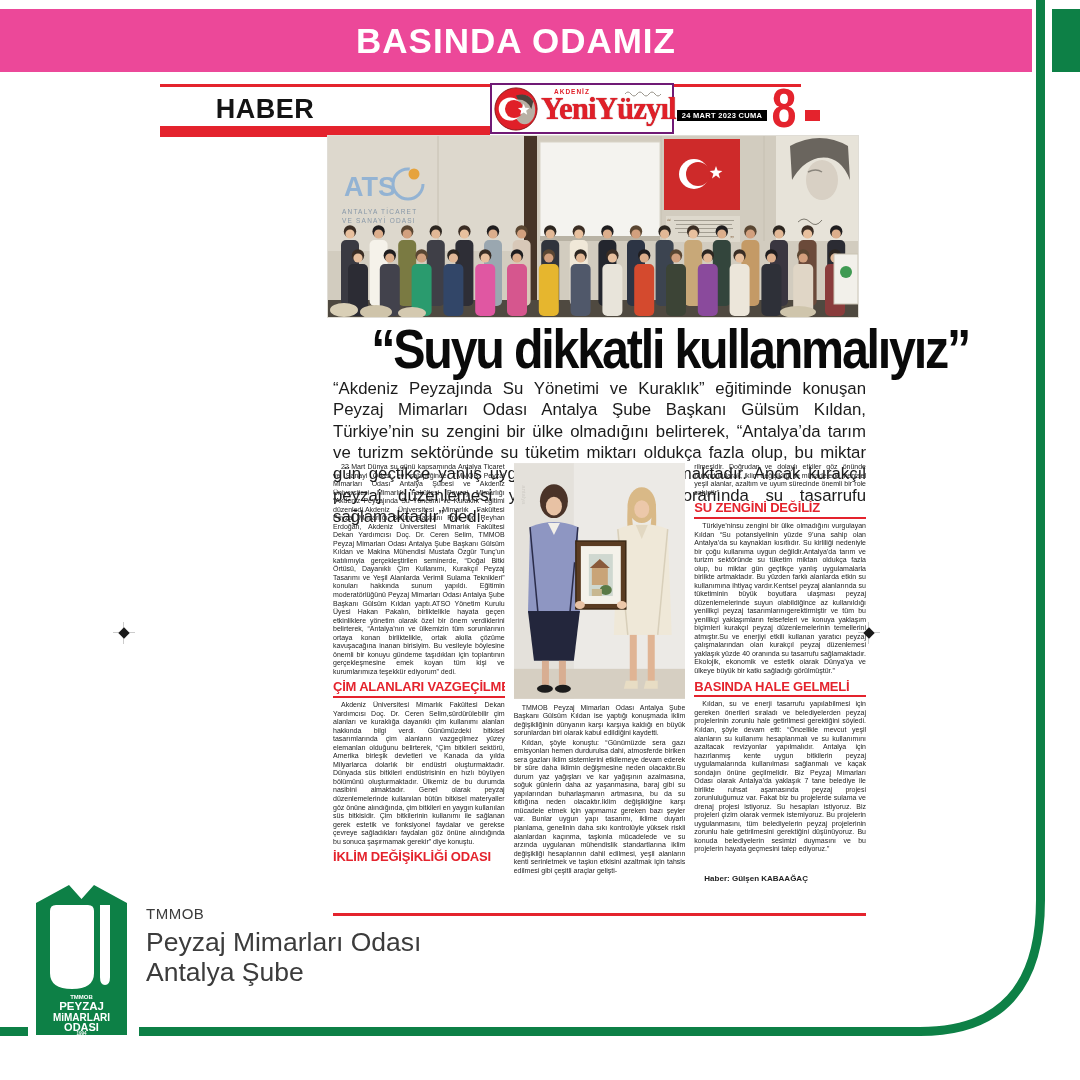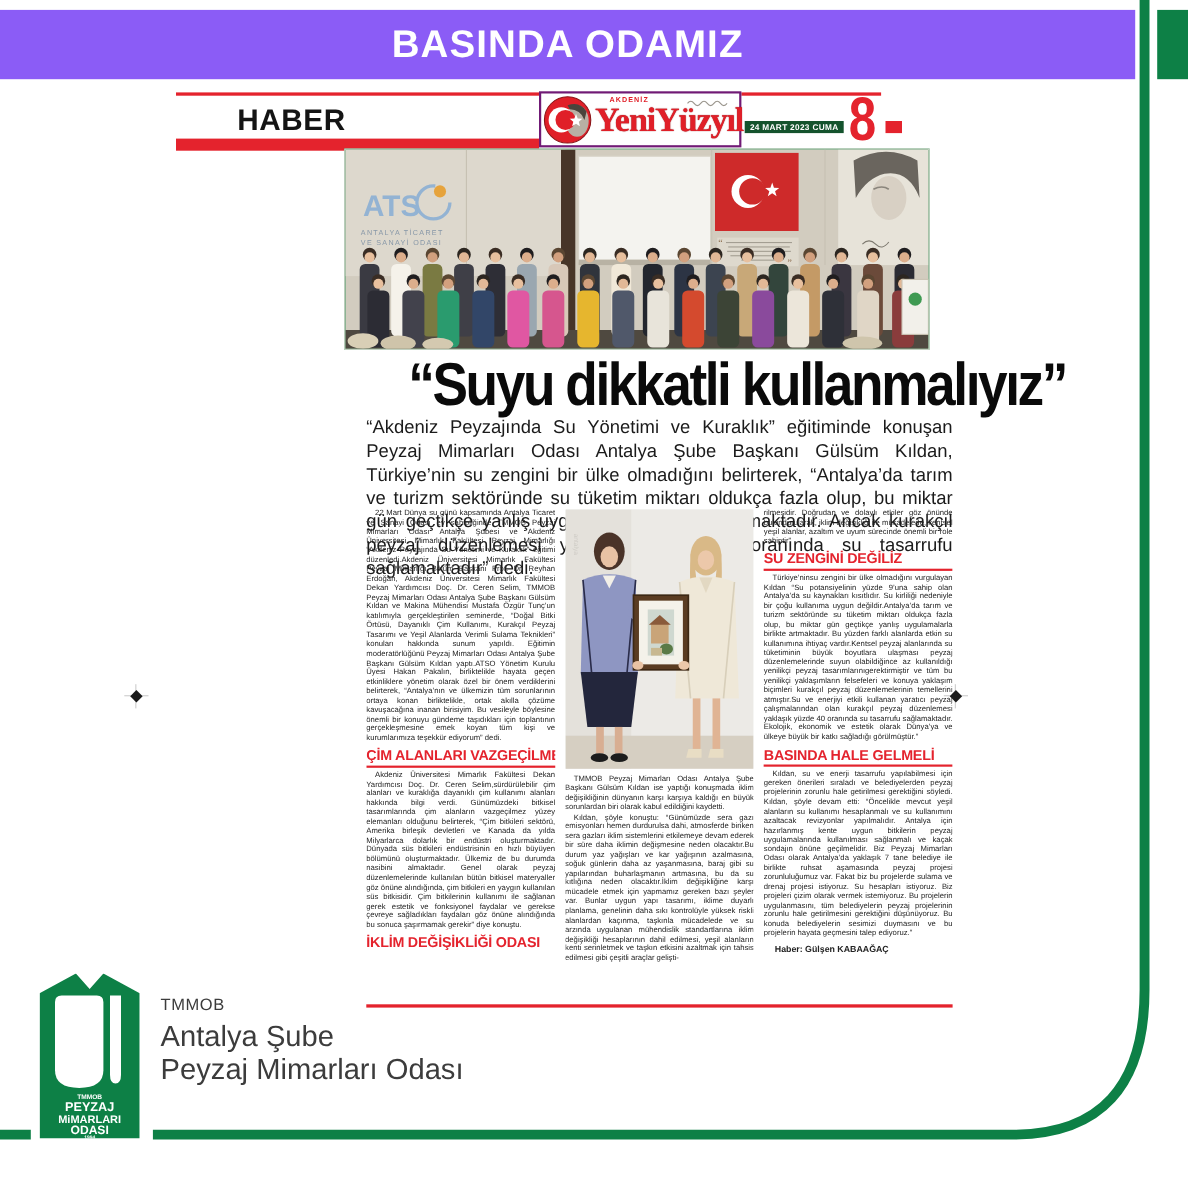--- a/index.html
+++ b/index.html
@@ -1,20 +1,20 @@
 <!DOCTYPE html>
 <html><head>
 <meta charset="utf-8">
 <style>
   html,body{margin:0;padding:0;background:#fff;}
   .canvas{position:relative;width:1080px;height:1080px;background:#ffffff;overflow:hidden;
           font-family:"Liberation Sans","DejaVu Sans",sans-serif;}
 
   
-  .top-bar{position:absolute;left:0;top:9px;width:1032px;height:63px;background:#8b5cf6;
+  .top-bar{position:absolute;left:0;top:9px;width:1032px;height:63px;background:#ec4899;
            display:flex;align-items:center;justify-content:center;}
   .top-bar-title{color:#fff;font-size:35px;font-weight:700;letter-spacing:1px;}
   .top-bar-right{position:absolute;left:1052px;top:9px;width:28px;height:63px;background:#0d8046;}
 
   
   .frame-svg{position:absolute;left:0;top:0;width:1080px;height:1080px;pointer-events:none;}
 
   
   .masthead{position:absolute;left:160px;top:82px;width:660px;height:56px;}
   .mh-topline{position:absolute;left:0;top:2px;width:641px;height:3px;background:#e4232d;}
@@ -23,51 +23,51 @@
   .mh-leftbar{position:absolute;left:0;top:44px;width:330px;height:11px;background:#e4232d;}
   .mh-logo{position:absolute;left:330px;top:1px;width:184px;height:51px;background:#fff;
            border:2px solid #701a75;box-sizing:border-box;display:flex;align-items:center;}
   .mh-logo-flag{width:46px;height:46px;margin-left:1px;flex:0 0 auto;}
   .mh-logo-name{font-family:"Liberation Serif","DejaVu Serif",serif;font-weight:700;
                 font-size:31px;color:#e01f28;letter-spacing:-1px;line-height:1;
                 text-shadow:0 0 1px #8a1418;margin-left:2px;}
   .mh-logo-prefix{position:absolute;left:62px;top:3px;font-size:6.5px;font-weight:700;
                   color:#e01f28;letter-spacing:1px;}
   .mh-logo-script{position:absolute;right:8px;top:4px;width:40px;height:8px;}
-  .mh-datebar{position:absolute;left:517px;top:28px;width:90px;height:11px;background:#14532d;
+  .mh-datebar{position:absolute;left:517px;top:28px;width:90px;height:11px;background:#000000;
               color:#fff;font-size:7.5px;font-weight:700;display:flex;align-items:center;
               justify-content:center;letter-spacing:.3px;}
   .mh-eight{position:absolute;left:601px;top:-2px;width:46px;height:56px;color:#e4232d;
             font-size:56px;font-weight:800;line-height:56px;text-align:center;
             transform:scaleX(.8);transform-origin:center;}
   .mh-dash{position:absolute;left:645px;top:28px;width:15px;height:11px;background:#e4232d;}
 
   
-  .photo1{position:absolute;left:313px;top:135px;width:532px;height:183px;
-          border:1px solid #e0ddd6;box-sizing:border-box;background:#15803d;}
+  .photo1{position:absolute;left:327px;top:135px;width:532px;height:183px;
+          border:1px solid #e0ddd6;box-sizing:border-box;background:#1d4ed8;}
   .photo1 svg{display:block;}
 
   
   .headline{position:absolute;left:340px;top:317px;width:520px;text-align:center;
             font-size:55px;font-weight:800;color:#0a0a0a;letter-spacing:-2.5px;
             transform:scaleX(.88);transform-origin:center;white-space:nowrap;}
   .lead{position:absolute;left:333px;top:378px;width:533px;font-size:16.8px;line-height:1.27;
         color:#1b1b1b;text-align:justify;}
 
   
   .columns{position:absolute;left:333px;top:463px;width:533px;height:452px;
            display:flex;gap:9px;overflow:hidden;}
   .col{flex:1;font-size:7px;line-height:1.22;color:#222;text-align:justify;overflow:hidden;}
   .col p{margin:0 0 1px 0;text-indent:8px;}
   .col p.noindent{text-indent:0;}
   .subhead{color:#e4232d;font-weight:700;font-size:13px;margin:3px 0 0 0;
            letter-spacing:-.2px;white-space:nowrap;overflow:hidden;}
   .subhead-rule{height:2px;background:#e4232d;margin:1px 0 3px 0;}
   .photo2{width:100%;height:236px;margin-bottom:2px;background:#eceae6;}
-  .byline{font-weight:700;font-size:8px;margin-top:4px;text-indent:10px;text-align:left;}
+  .byline{font-weight:700;font-size:8px;margin-top:20px;text-indent:10px;text-align:left;}
   .bottom-rule{position:absolute;left:333px;top:913px;width:533px;height:3px;background:#e4232d;}
 
   
   .regmark{position:absolute;width:22px;height:22px;}
   .regmark .v{position:absolute;left:10px;top:0;width:1px;height:22px;background:#cccccc;}
   .regmark .h{position:absolute;left:0;top:10px;width:22px;height:1px;background:#cccccc;}
   .regmark .d{position:absolute;left:7px;top:7px;width:8px;height:8px;background:#1a1a1a;
               transform:rotate(45deg);}
 
   
@@ -380,17 +380,17 @@
     <path d="M14,26 Q14,20 20,20 L52,20 Q58,20 58,26 L58,88 Q58,104 36,104 Q14,104 14,88 Z" fill="#ffffff"></path>
     <path d="M64,20 L74,20 L74,92 Q74,100 69,100 Q64,100 64,92 Z" fill="#ffffff"></path>
     <text x="45.5" y="114" text-anchor="middle" font-size="6" font-weight="bold" fill="#ffffff" font-family="Liberation Sans,sans-serif">TMMOB</text>
     <text x="45.5" y="125" text-anchor="middle" font-size="11.5" font-weight="bold" fill="#ffffff" font-family="Liberation Sans,sans-serif">PEYZAJ</text>
     <text x="45.5" y="136" text-anchor="middle" font-size="10" font-weight="bold" fill="#ffffff" font-family="Liberation Sans,sans-serif">MiMARLARI</text>
     <text x="45.5" y="146" text-anchor="middle" font-size="11" font-weight="bold" fill="#ffffff" font-family="Liberation Sans,sans-serif">ODASI</text>
     <text x="45.5" y="150" text-anchor="middle" font-size="4.5" font-weight="bold" fill="#ffffff" font-family="Liberation Sans,sans-serif">1994</text>
   </svg>
   <div class="footer-text">
     <div class="ft-small">TMMOB</div>
+    <div class="ft-line">Peyzaj Mimarları Odası</div>
     <div class="ft-line">Antalya Şube</div>
-    <div class="ft-line">Peyzaj Mimarları Odası</div>
   </div>
 
 </div>
 
 </body></html>

